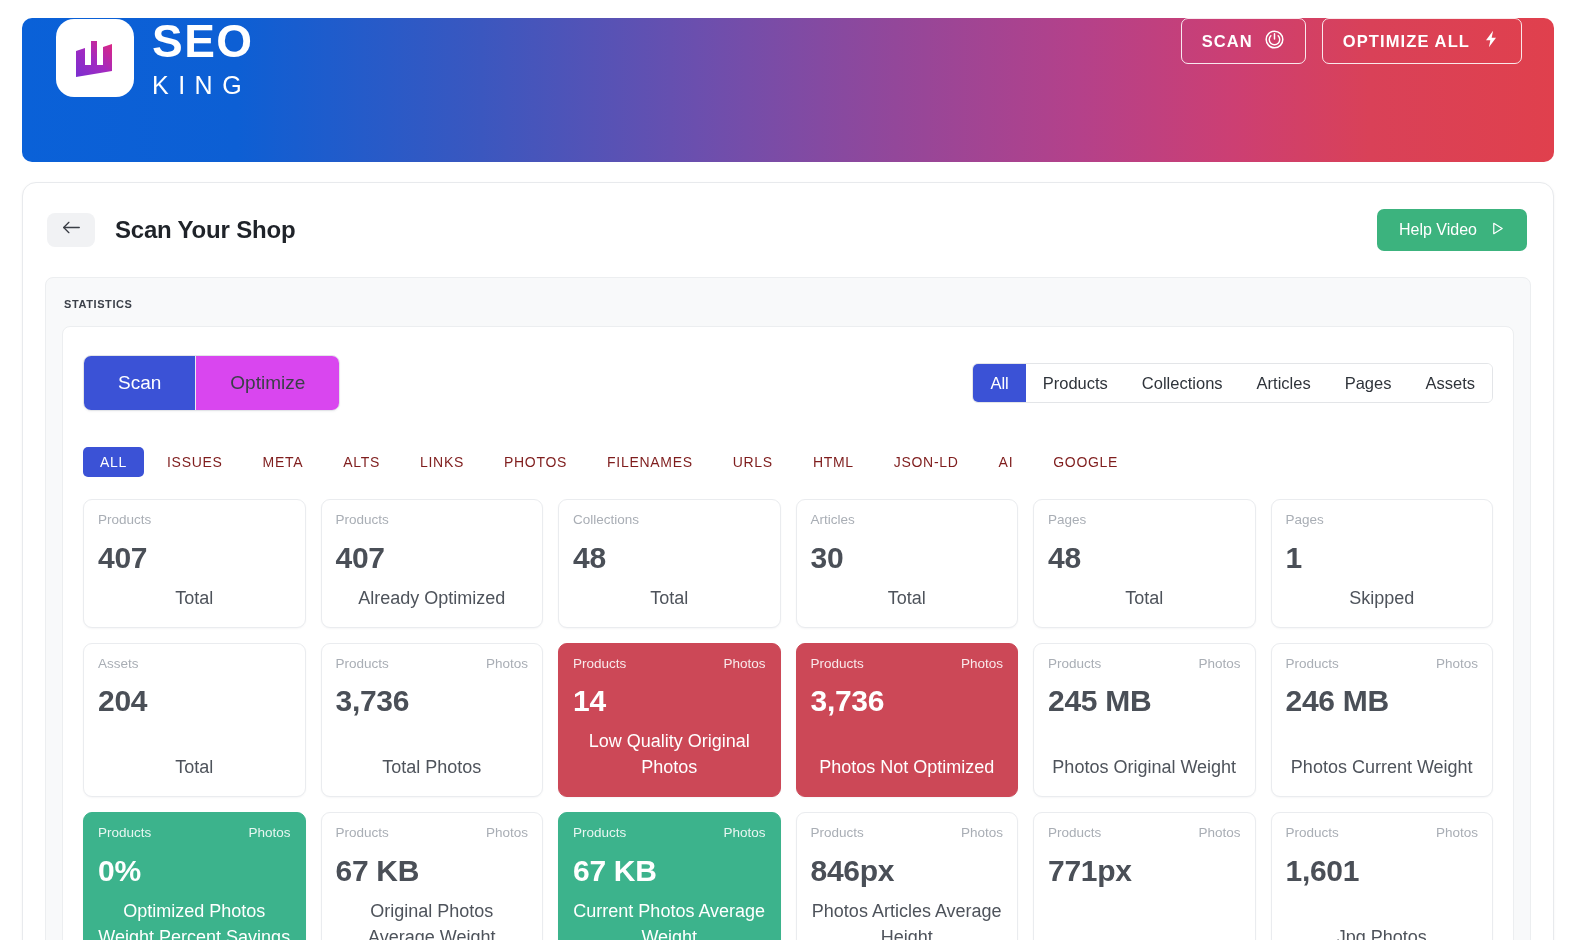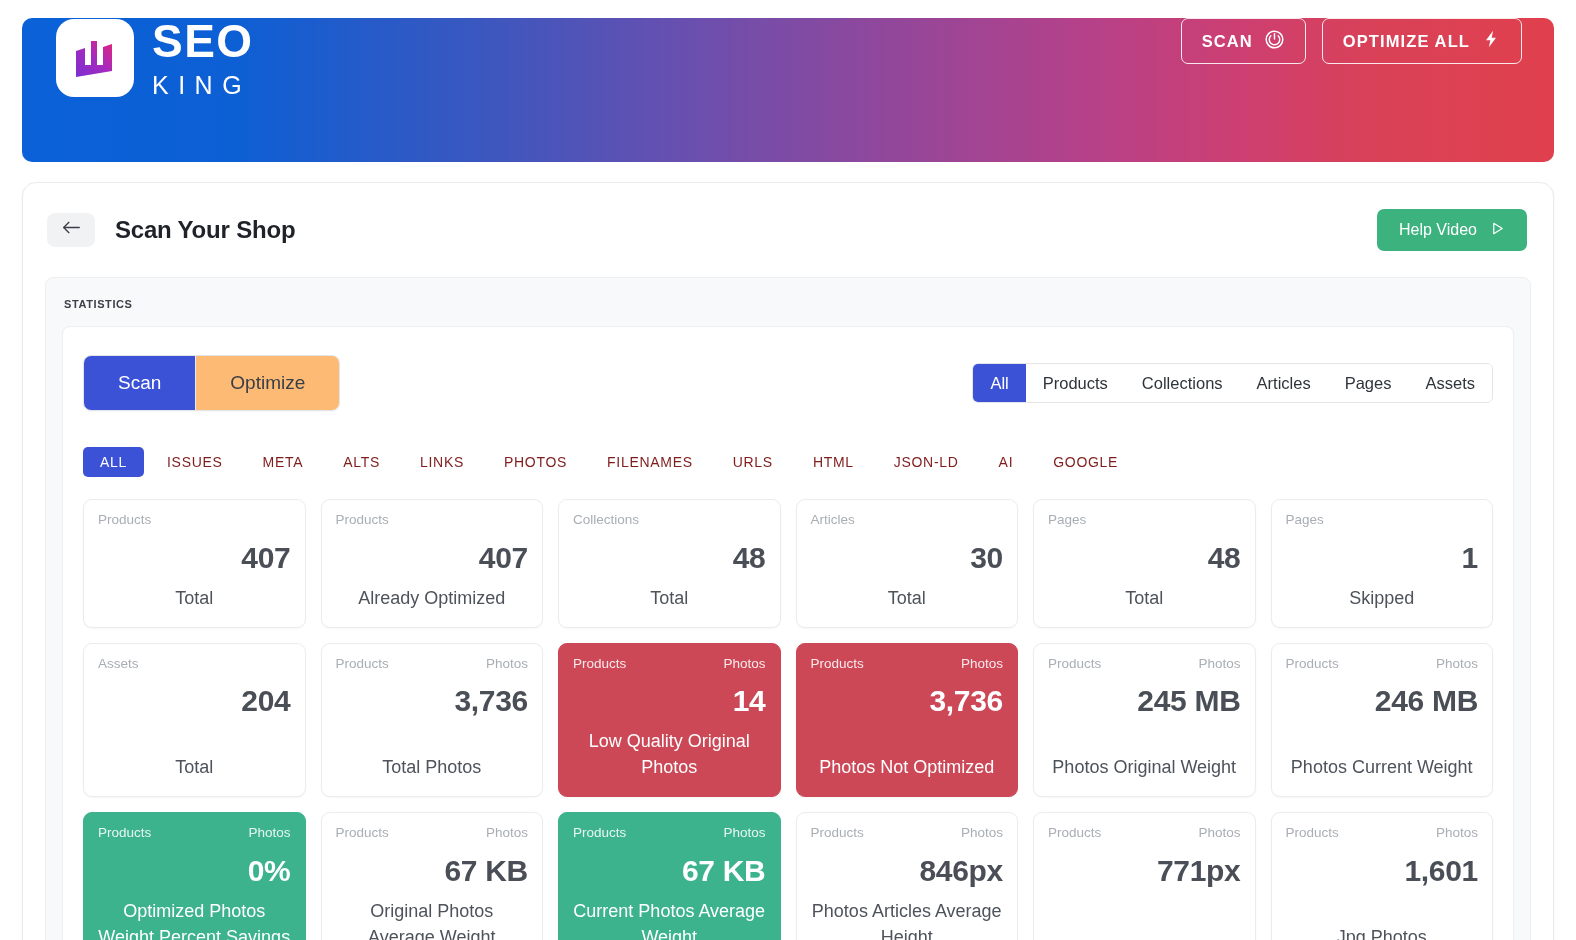--- a/index.html
+++ b/index.html
@@ -147,21 +147,21 @@
     display: flex;
     border: 1px solid #e3e5e8;
     border-radius: 8px;
     overflow: hidden;
     box-shadow: 0 1px 2px rgba(16,24,40,0.04);
   }
   .seg-item {
     font-family: "Liberation Sans", sans-serif;
     font-size: 19px;
     color: #3a3f47;
-    background: #fdba74;
+    background: #d946ef;
     border: none;
     height: 54px;
     padding: 0 34px;
     cursor: pointer;
   }
   .seg-item + .seg-item { border-left: 1px solid #e9ebee; }
   .seg-item.active { background: #3b52d6; color: #ffffff; }
 
   .seg2 {
     display: flex;
@@ -226,21 +226,21 @@
   .card-top {
     display: flex;
     justify-content: space-between;
     font-size: 13.5px;
     color: #a9aeb5;
     line-height: 1;
   }
   .card.red .card-top, .card.green .card-top { color: rgba(255,255,255,0.88); }
 
   .card-value {
-    text-align: right;
+    text-align: left;
     font-size: 30px;
     font-weight: 700;
     color: #4a4f57;
     letter-spacing: -0.3px;
     margin-top: 14px;
   }
   .card.red .card-value, .card.green .card-value { color: #ffffff; }
 
   .card-label {
     text-align: center;

